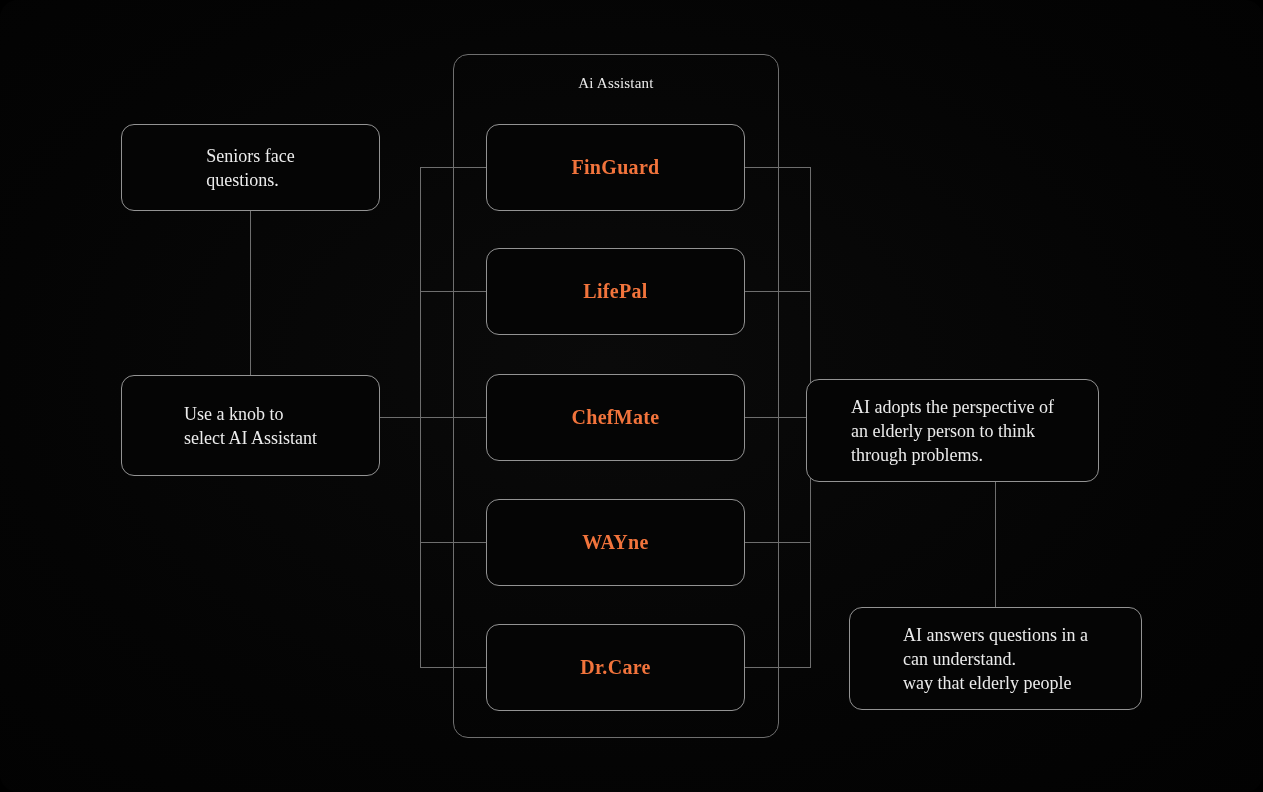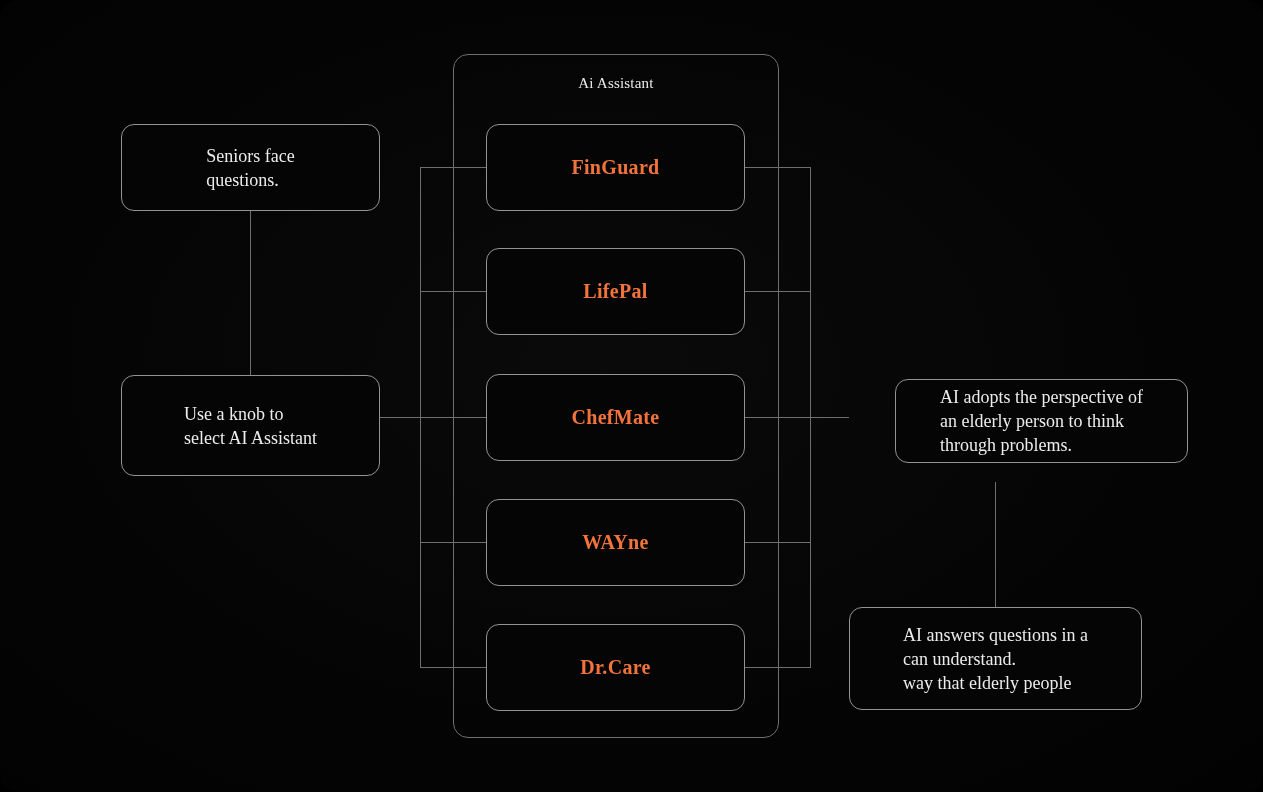--- a/index.html
+++ b/index.html
@@ -87,21 +87,21 @@
   <div class="node assistant" style="top:374px">
     <span>ChefMate</span>
   </div>
   <div class="node assistant" style="top:499px">
     <span>WAYne</span>
   </div>
   <div class="node assistant" style="top:624px">
     <span>Dr.Care</span>
   </div>
 
-  <div class="node text-node" style="left:895px;top:379px;width:293px;height:84px">
+  <div class="node text-node" style="left:806px;top:379px;width:293px;height:103px">
     <div>
       <span class="ln">AI adopts the perspective of</span>
       <span class="ln">an elderly person to think</span>
       <span class="ln">through problems.</span>
     </div>
   </div>
 
   <div class="node text-node" style="left:849px;top:607px;width:293px;height:103px">
     <div>
       <span class="ln">AI answers questions in a</span>

